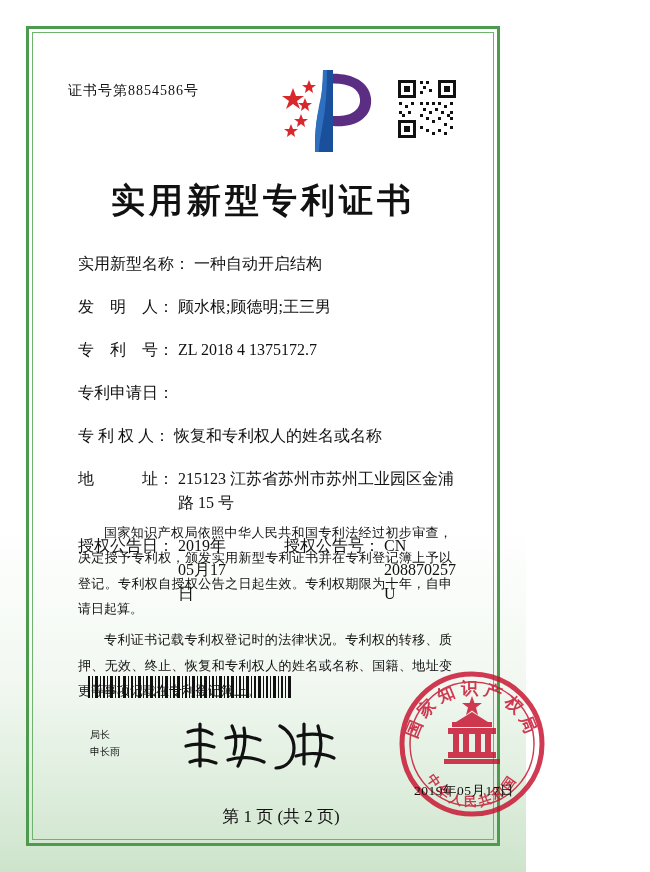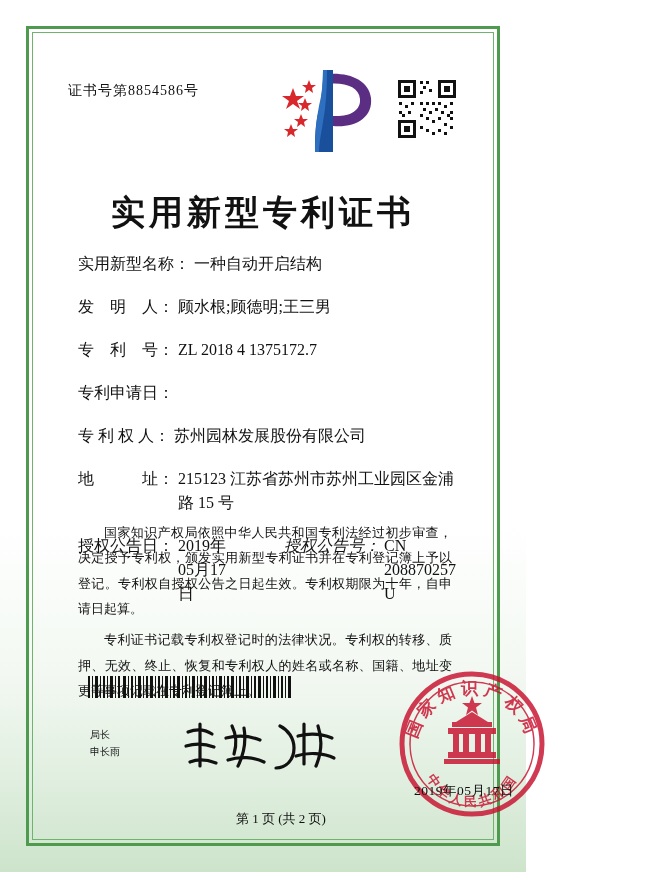--- a/index.html
+++ b/index.html
@@ -66,21 +66,21 @@
   .qr {
     position: absolute;
     right: 68px; top: 78px;
     width: 62px; height: 62px;
   }
 
   
   .doc-title {
     position: absolute;
     left: 0; right: 0;
-    top: 190px;
+    top: 178px;
     text-align: center;
     font-size: 34px;
     font-weight: bold;
     letter-spacing: 4px;
     color: #111;
     font-family: "DejaVu Serif", "Liberation Serif", serif;
   }
 
   
   .fields {
@@ -103,21 +103,20 @@
   .field-value {
     color: #111;
     padding-left: 4px;
   }
   .field-row.split {
     justify-content: space-between;
   }
   .field-row .second-label {
     margin-left: 58px;
     white-space: nowrap;
-    font-style: italic;
   }
 
   
   .paragraphs {
     position: absolute;
     left: 78px;
     right: 74px;
     top: 520px;
     font-size: 13px;
     line-height: 1.95;
@@ -171,21 +170,21 @@
     color: #111;
     letter-spacing: 0.5px;
   }
 
   
   .page-footer {
     position: absolute;
     left: 0; right: 0;
     bottom: 44px;
     text-align: center;
-    font-size: 13px;
+    font-size: 17px;
     color: #111;
     padding-left: 36px;
   }
 </style>
 </head>
 <body>
 
 <div class="cert-page">
 
   <div class="border-outer"></div>
@@ -282,21 +281,21 @@
     </div>
     <div class="field-row">
       <span class="field-label">专　利　号：</span>
       <span class="field-value">ZL 2018 4 1375172.7</span>
     </div>
     <div class="field-row">
       <span class="field-label">专利申请日：</span>
     </div>
     <div class="field-row">
       <span class="field-label">专 利 权 人：</span>
-      <span class="field-value">苏州园林发展股份有限公司</span>
+      <span class="field-value">恢复和专利权人的姓名或名称</span>
     </div>
     <div class="field-row">
       <span class="field-label">地　　　址：</span>
       <span class="field-value">215123 江苏省苏州市苏州工业园区金浦路 15 号</span>
     </div>
     <div class="field-row split">
       <span class="field-label">授权公告日：</span>
       <span class="field-value">2019年05月17日</span>
       <span class="field-label second-label">授权公告号：</span>
       <span class="field-value">CN 208870257 U</span>

